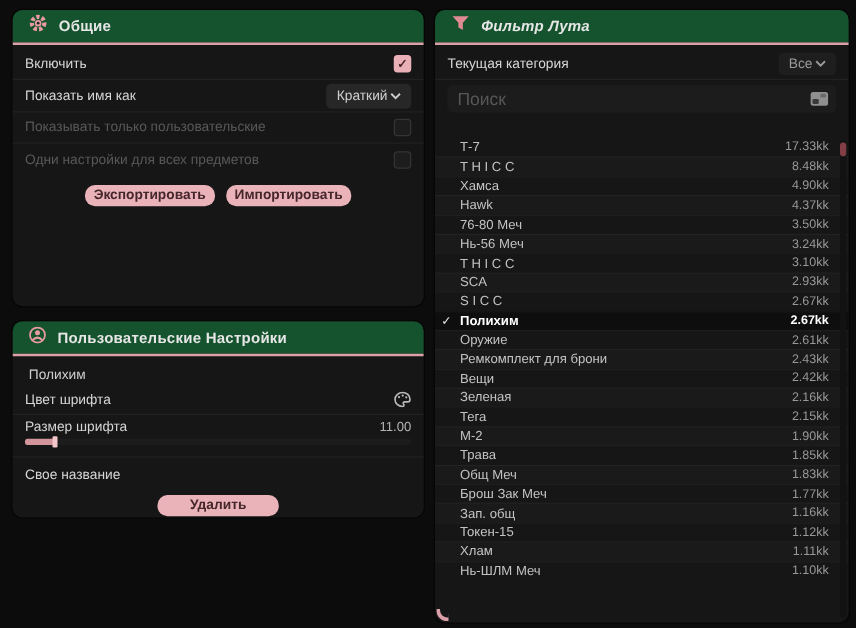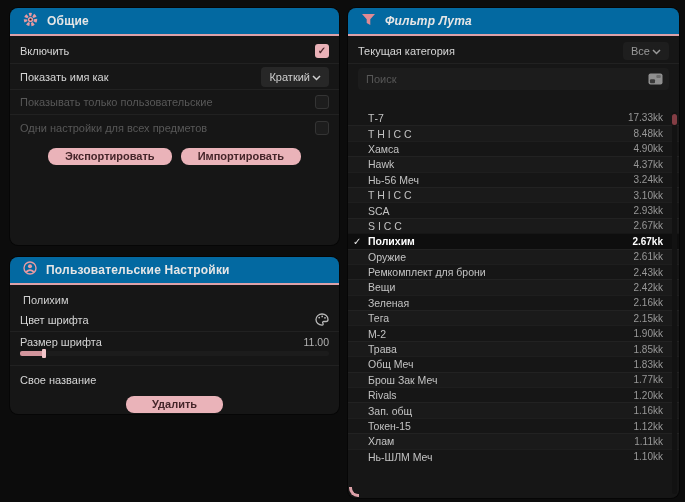--- a/index.html
+++ b/index.html
@@ -16,21 +16,21 @@
     background:#161616;
     border-radius:8px;
     box-shadow:0 0 0 1px #060606;
     overflow:hidden;
   }
   #win-general { left:10px; top:8px;  width:329px; height:237px; }
   #win-user    { left:10px; top:257px; width:329px; height:157px; }
   #win-filter  { left:348px; top:8px; width:331px; height:490px; }
 
   .titlebar {
-    height:26px; background:#0369a1;
+    height:26px; background:#14532d;
     display:flex; align-items:center; gap:9px;
     padding:0 13px;
   }
   .titlebar .title { font-size:12px; font-weight:bold; color:#e6e6e6; letter-spacing:.2px; }
   .accent-line { height:2px; background:#dca1a8; }
 
   .row {
     display:flex; align-items:center; justify-content:space-between;
     padding:0 10px; height:26px;
     border-bottom:1px solid #212121;
@@ -56,21 +56,21 @@
     height:20px; padding:0 8px;
     font-size:11px; color:#cfcfcf;
   }
   .combo.ghost { background:#1e1e1e; color:#9a9a9a; height:18px; }
 
   .btn-row { display:flex; justify-content:center; gap:9px; margin-top:8px; }
   .btn {
     background:#eab3b9; color:#45262a;
     font-size:11px; font-weight:bold;
     border:none; border-radius:8px;
-    height:17px; line-height:17px; padding:0 17px;
+    height:17px; line-height:17px; padding:0 7px;
     font-family:inherit;
   }
 
   
   .item-label { font-size:11px; color:#cfcfcf; padding:9px 13px 2px; }
   .palette-icon svg, .grid-icon svg { display:block; }
 
   .slider-block { padding:0 10px 4px; border-bottom:1px solid #212121; }
   .slider-track { position:relative; height:5px; margin:1px 0 5px; background:#1c1c1c; border-radius:2px; }
   .slider-fill  { position:absolute; left:0; top:0; height:5px; width:24px; background:#d2959c; border-radius:2px; }
@@ -79,21 +79,21 @@
   .size-value { color:#b3b3b3; font-size:10.5px; }
 
   
   .search-wrap {
     margin:4px 10px; height:22px;
     background:#1c1c1c; border-radius:4px;
     display:flex; align-items:center; padding:0 6px 0 8px;
   }
   .search-wrap input {
     flex:1; background:transparent; border:none; outline:none;
-    color:#bdbdbd; font-size:11px; font-family:inherit;
+    color:#bdbdbd; font-size:14px; font-family:inherit;
   }
   .search-wrap input::placeholder { color:#575757; }
   .list-label { font-size:11px; color:#cfcfcf; padding:5px 12px 4px; }
 
   #loot-list { position:absolute; left:0; right:0; top:102px; bottom:2px; }
   .loot-row {
     display:flex; align-items:center; justify-content:space-between;
     height:15.4px; padding:0 16px 0 20px;
     font-size:10.5px; position:relative;
     border-top:1px solid rgba(255,255,255,0.035);
@@ -277,20 +277,26 @@
     <span class="li-value">4.90kk</span>
   </div>
       <div class="loot-row">
     <span class="li-check"></span>
     <span class="li-name">Hawk</span>
     <span class="spacer"></span>
     <span class="li-value">4.37kk</span>
   </div>
       <div class="loot-row">
     <span class="li-check"></span>
+    <span class="li-name">76-80 Меч</span>
+    <span class="spacer"></span>
+    <span class="li-value">3.50kk</span>
+  </div>
+      <div class="loot-row">
+    <span class="li-check"></span>
     <span class="li-name">Нь-56 Меч</span>
     <span class="spacer"></span>
     <span class="li-value">3.24kk</span>
   </div>
       <div class="loot-row">
     <span class="li-check"></span>
     <span class="li-name">T H I C C</span>
     <span class="spacer"></span>
     <span class="li-value">3.10kk</span>
   </div>
@@ -361,26 +367,20 @@
     <span class="li-value">1.83kk</span>
   </div>
       <div class="loot-row">
     <span class="li-check"></span>
     <span class="li-name">Брош Зак Меч</span>
     <span class="spacer"></span>
     <span class="li-value">1.77kk</span>
   </div>
       <div class="loot-row">
     <span class="li-check"></span>
-    <span class="li-name">Rivals</span>
-    <span class="spacer"></span>
-    <span class="li-value">1.20kk</span>
-  </div>
-      <div class="loot-row">
-    <span class="li-check"></span>
     <span class="li-name">Зап. общ</span>
     <span class="spacer"></span>
     <span class="li-value">1.16kk</span>
   </div>
       <div class="loot-row">
     <span class="li-check"></span>
     <span class="li-name">Токен-15</span>
     <span class="spacer"></span>
     <span class="li-value">1.12kk</span>
   </div>

